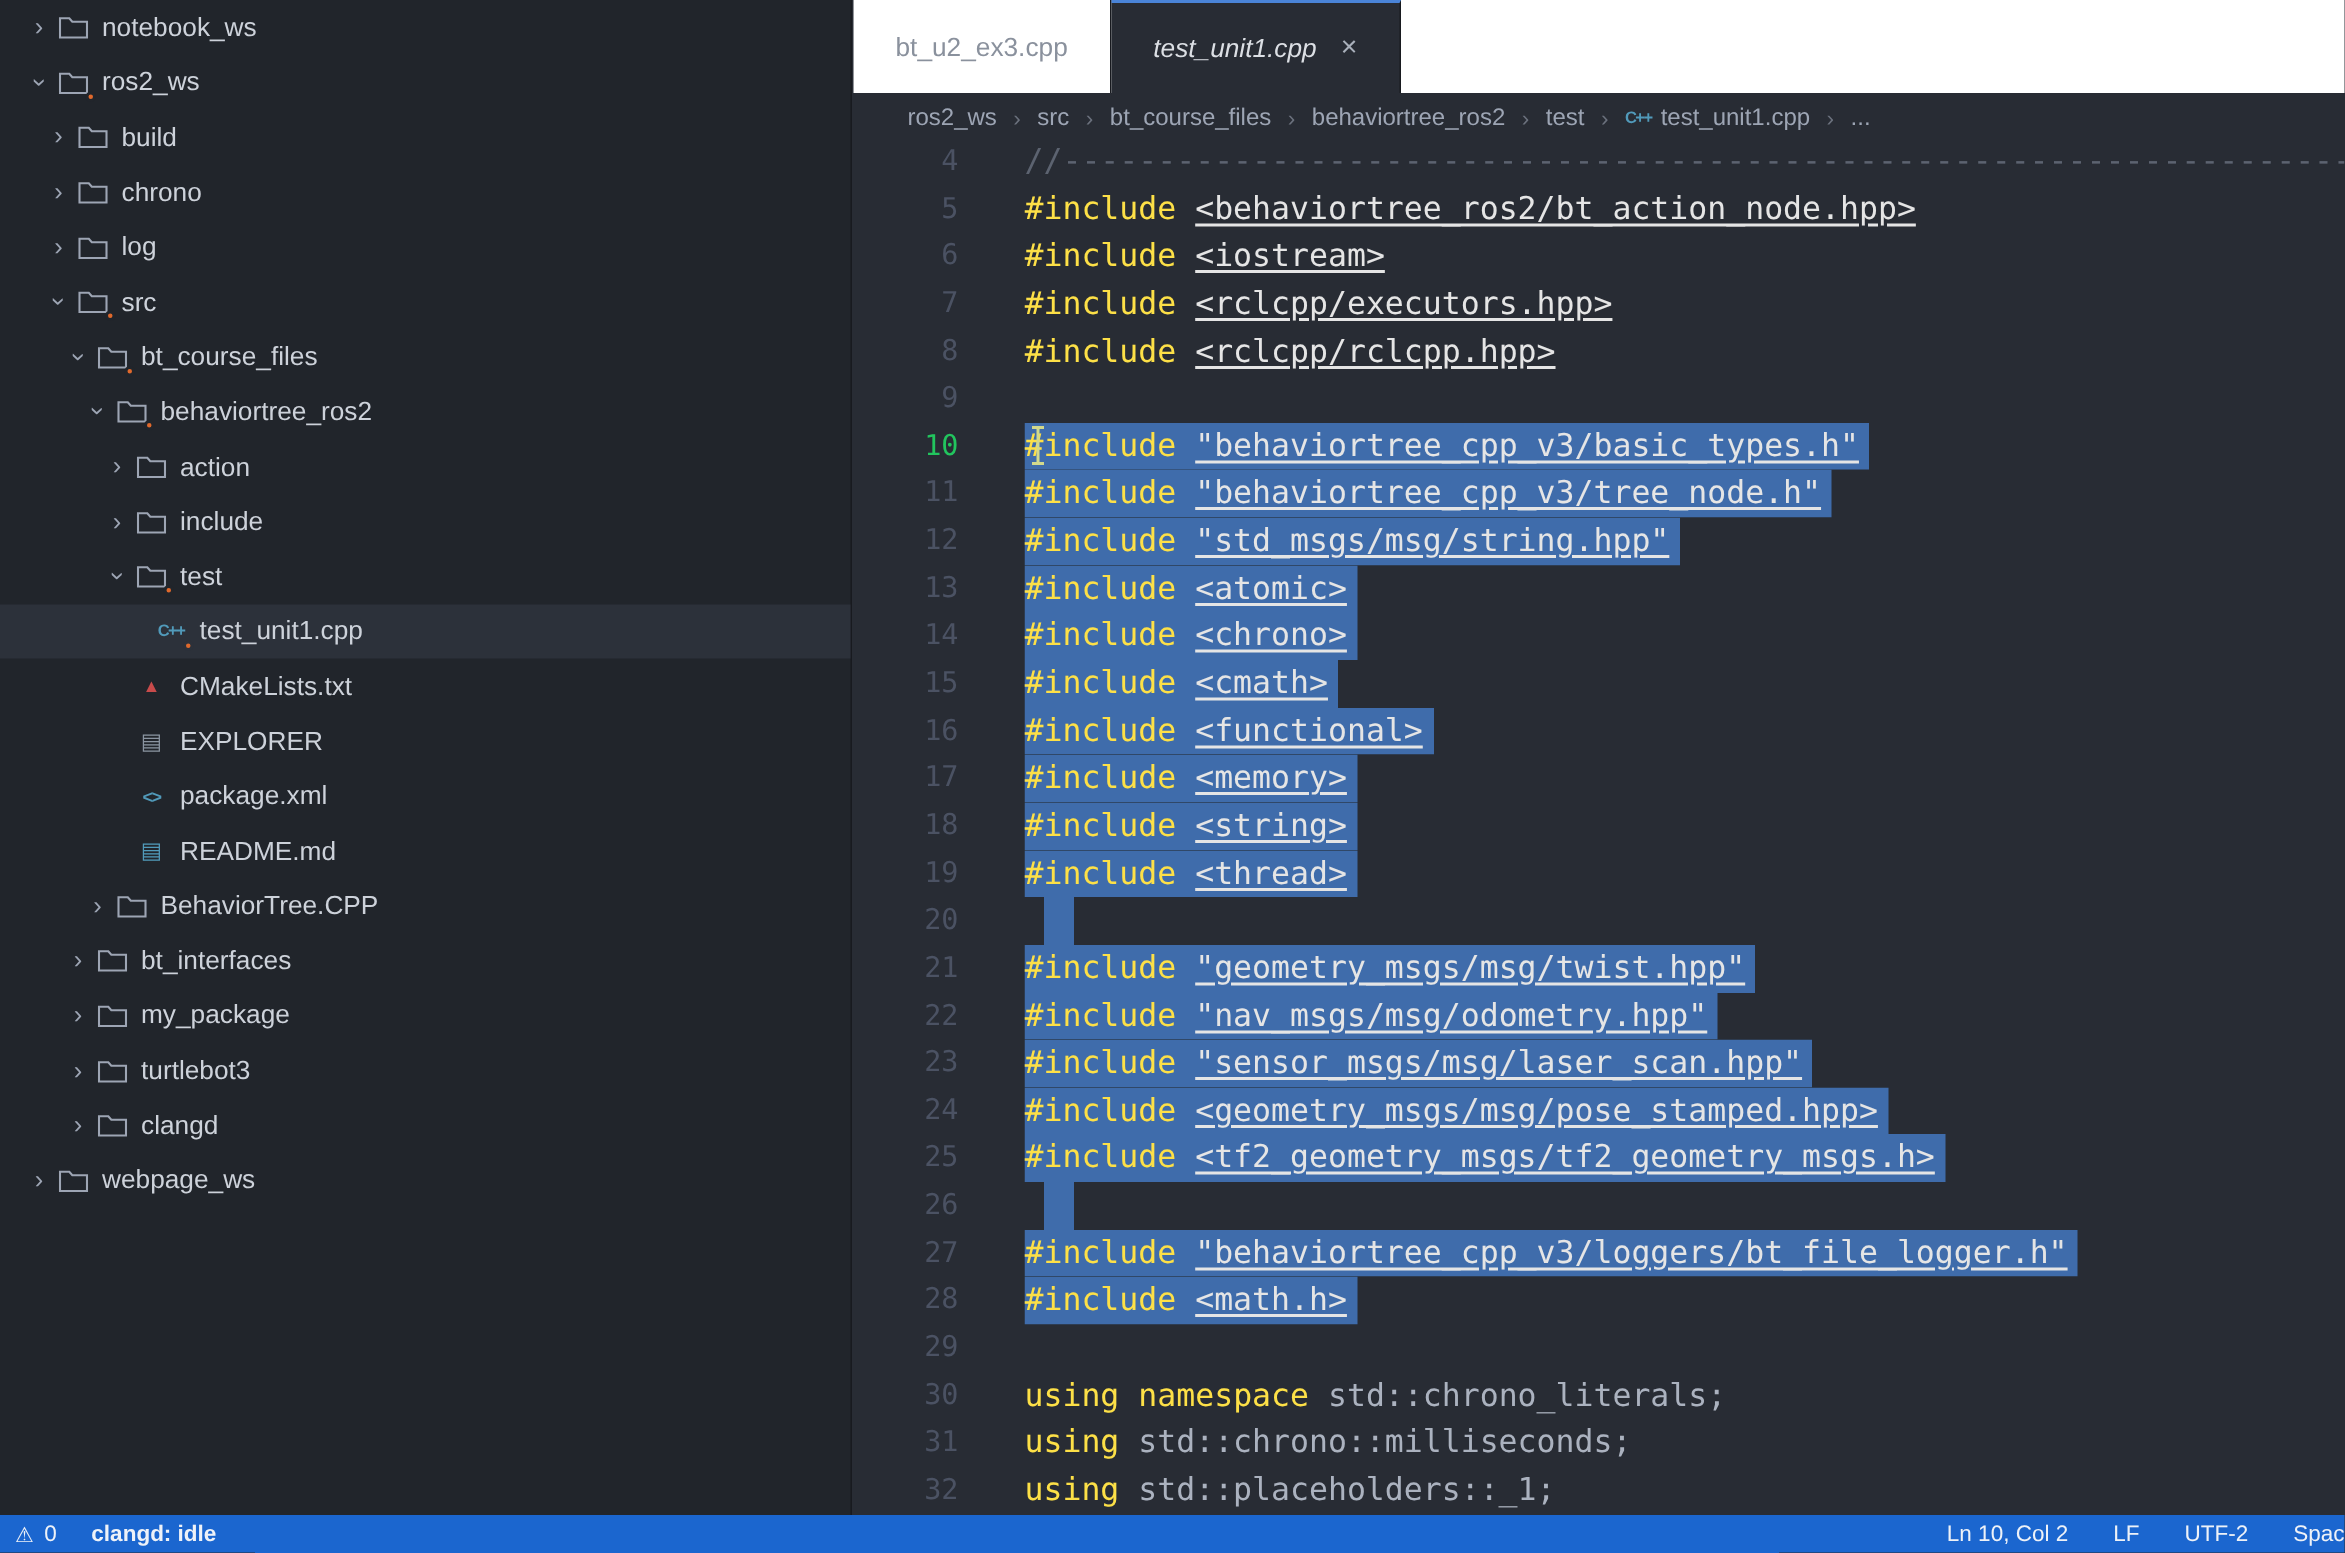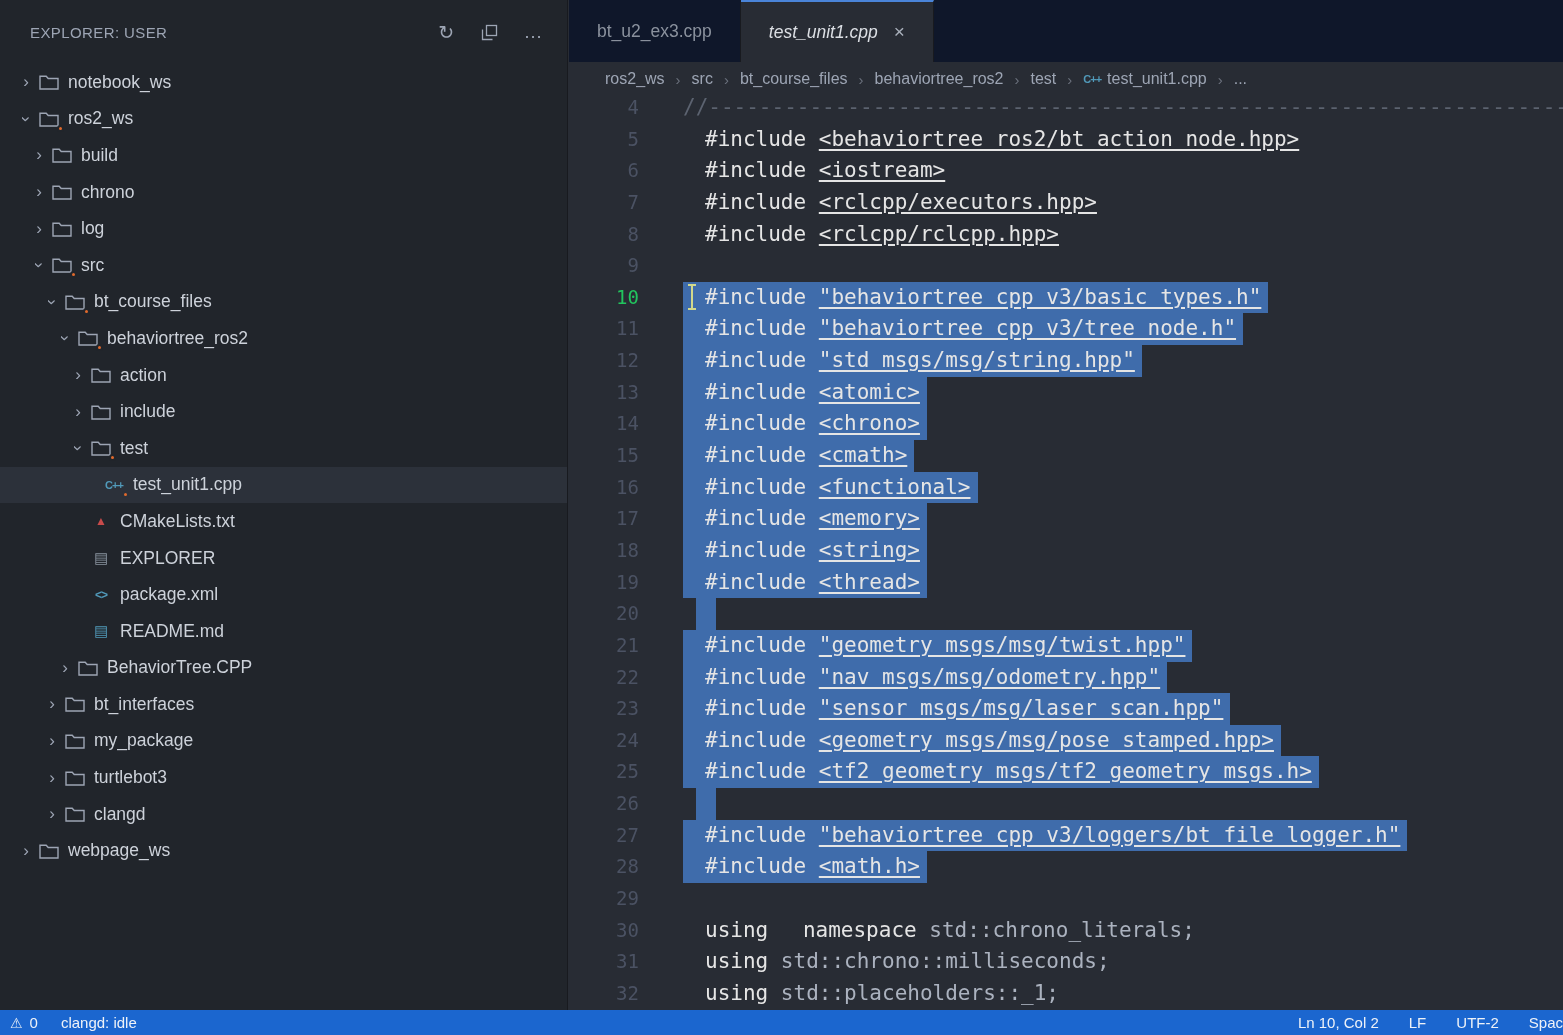--- a/index.html
+++ b/index.html
@@ -31,21 +31,21 @@
     border-radius:50%; background:#e0692c; border:2px solid #21252b; }
   .trow.sel .dot { border-color:#2c313a; }
   .icon-cpp { color:#519aba; font-weight:bold; font-size:11px; letter-spacing:-1px; }
   .icon-cmake { color:#c84b4b; font-size:12px; }
   .icon-license { color:#8a94a0; font-size:15px; }
   .icon-xml { color:#519aba; font-weight:bold; font-size:12px; letter-spacing:-1px; }
   .icon-readme { color:#519aba; font-size:15px; }
 
   
   .main { position:absolute; left:569px; top:0; right:0; height:1010px; background:#282c34; }
-  .tabbar { height:62px; background:#0f172a; display:flex; }
+  .tabbar { height:62px; background:#ffffff; display:flex; }
   .tab { display:flex; align-items:center; padding:0 28px; font-size:17.5px;
     color:#8a919d; border-right:1px solid #181a1f; gap:16px; cursor:pointer; }
   .tab.active { background:#282c34; color:#dcdfe4; font-style:italic;
     border-top:2px solid #4a84d8; }
   .tab-close { font-style:normal; color:#a9b0bb; font-size:19px; }
 
   .breadcrumbs { height:34px; display:flex; align-items:center; padding-left:36px;
     color:#9da5b4; font-size:16px; gap:11px; white-space:nowrap; }
   .bc-sep { color:#6b717d; font-size:15px; }
   .bc-item { cursor:pointer; display:flex; align-items:center; gap:6px; }
@@ -55,54 +55,41 @@
     font-family:"DejaVu Sans Mono", monospace; font-size:21px; line-height:31.65px;
     white-space:pre; cursor:text; }
   .cl { height:31.65px; display:flex; }
   .ln { width:70px; flex:none; text-align:right; color:#4b5263; font-size:19px;
     margin-right:44px; }
   .ln.active { color:#22c55e; }
   .ct { flex:1; overflow:hidden; }
   .seg { display:inline-block; }
   .seg.selseg { background:#3f6cab; padding-right:7px; }
   .seg.pad { margin-left:13px; }
-  .tok.kw  { color:#e5e5e5;margin-left:22px; }
+  .tok.kw  { color:#fde047; }
   .tok.inc { color:#e5e5e5; text-decoration:underline; text-underline-offset:3px; }
   .tok.pln { color:#abb2bf; }
   .tok.cmt { color:#5c6370; }
 
   .ibeam { position:absolute; left:686px; top:284px; width:12px; height:26px; z-index:5; }
 
   
   .statusbar { position:absolute; left:0; bottom:0; width:1563px; height:25px;
     background:#1b66cf; color:#eef2f8; display:flex; align-items:center;
     font-size:15px; padding-left:10px; justify-content:space-between; overflow:hidden; }
   .st-left { display:flex; align-items:center; gap:9px; }
   .st-warn { font-size:14px; margin-right:-2px; }
-  .st-server { margin-left:14px; }
+  .st-server { margin-left:14px;font-weight:bold; }
   .st-right { display:flex; align-items:center; gap:30px; padding-right:0; }
   .st-item { cursor:pointer; white-space:nowrap; }
 </style>
 </head>
 <body>
 
 <div class="sidebar">
-  <div class="sb-header">
-    <span class="sb-title">EXPLORER: USER</span>
-    <span class="sb-actions">
-      <span class="sb-act">↻</span>
-      <span class="sb-act">
-        <svg width="17" height="17" viewBox="0 0 17 17" fill="none" stroke="currentColor" stroke-width="1.3">
-          <rect x="5.5" y="1.5" width="10" height="10"></rect>
-          <path d="M1.5 5.5 V15.5 H11.5"></path>
-        </svg>
-      </span>
-      <span class="sb-act">…</span>
-    </span>
-  </div>
   <div class="tree" id="tree">
       <div class="trow" style="padding-left: 16px;">
         <span class="chev">›</span>
         <span class="ticon">
           <svg width="20" height="16" viewBox="0 0 20 16">
             <path d="M1 2.2 h6.2 l2 2.3 H19 V15 H1 Z" fill="none" stroke="currentColor" stroke-width="1.4"></path>
           </svg>
         </span>
         <span class="tlabel">notebook_ws</span>
       </div>

